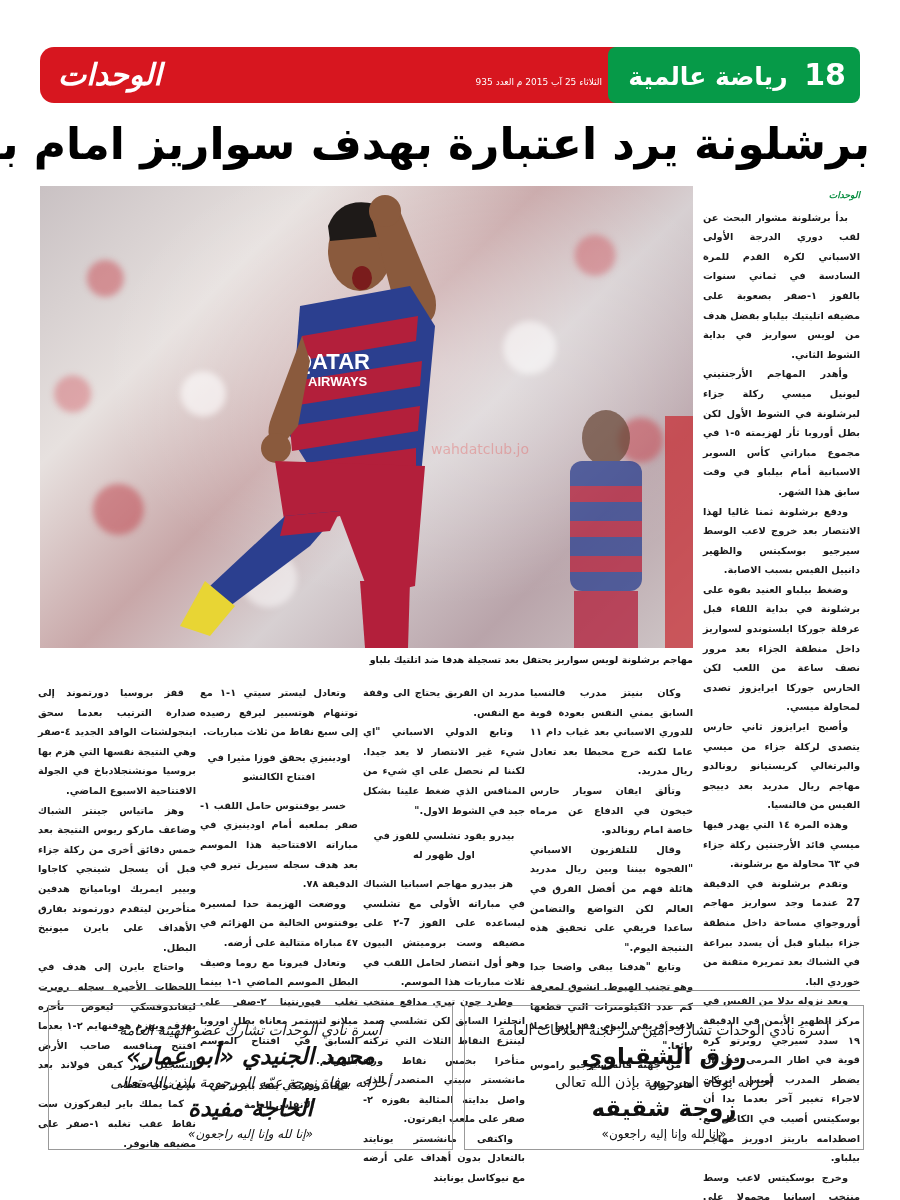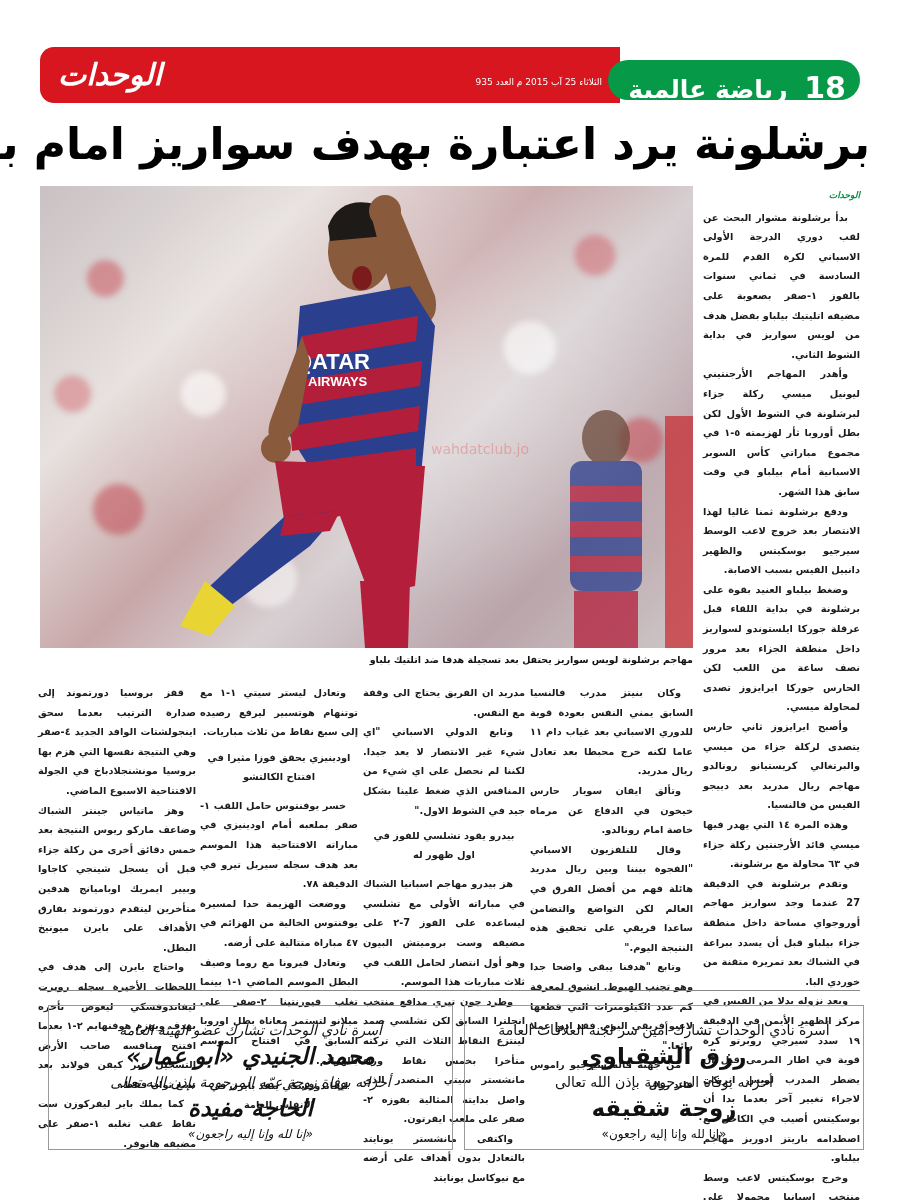--- a/index.html
+++ b/index.html
@@ -2,21 +2,21 @@
 <html><head>
   <meta charset="utf-8">
   <style>
     * { box-sizing: border-box; margin: 0; padding: 0; }
     html, body { width: 900px; height: 1200px; background: #ffffff; overflow: hidden; }
     body { position: relative; font-family: "DejaVu Sans", sans-serif; color: #1a1a1a; }
 
     
     .hdr { position: absolute; top: 47px; left: 40px; width: 820px; height: 56px; }
     .hdr-red { position: absolute; left: 0; top: 0; width: 580px; height: 56px; background: #d7161f; border-radius: 14px 0 0 14px; }
-    .hdr-green { position: absolute; right: 0; top: 0; width: 252px; height: 40px; background: #069a48; border-radius: 22px; margin-top: 13px; }
+    .hdr-green { position: absolute; right: 0; top: 0; width: 252px; height: 56px; background: #069a48; border-radius: 8px; }
     .hdr-logo { position: absolute; left: 18px; top: 6px; color: #fff; font-family: "DejaVu Sans", sans-serif; font-weight: bold; font-style: italic; font-size: 30px; line-height: 44px; }
     .hdr-date { position: absolute; right: 18px; top: 30px; color: #fff; font-size: 9px; direction: rtl; white-space: nowrap; }
     .hdr-section { position: absolute; right: 14px; top: 8px; color: #fff; font-weight: bold; font-size: 25px; line-height: 40px; direction: rtl; white-space: nowrap; }
     .hdr-section .pg { font-size: 30px; margin-left: 8px; }
 
     
     .headline { position: absolute; top: 116px; left: 30px; width: 840px; text-align: center; direction: rtl; font-family: "DejaVu Sans", sans-serif; font-weight: bold; font-size: 44px; line-height: 56px; color: #000; letter-spacing: -0.5px; white-space: nowrap; }
 
     
     .photo { position: absolute; top: 186px; left: 40px; width: 653px; height: 462px; overflow: hidden;

